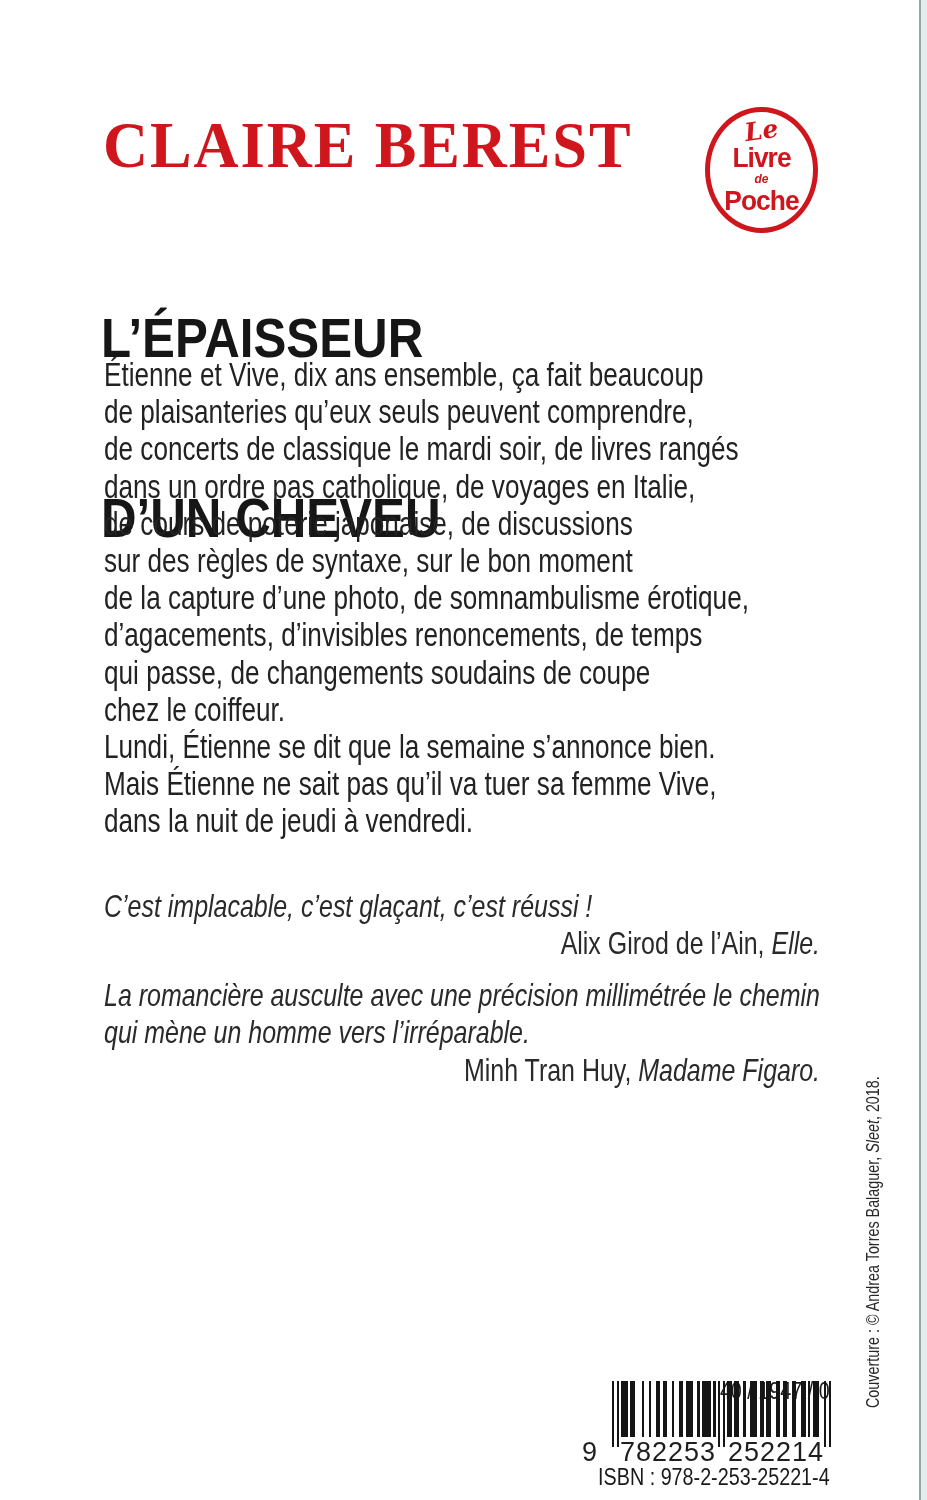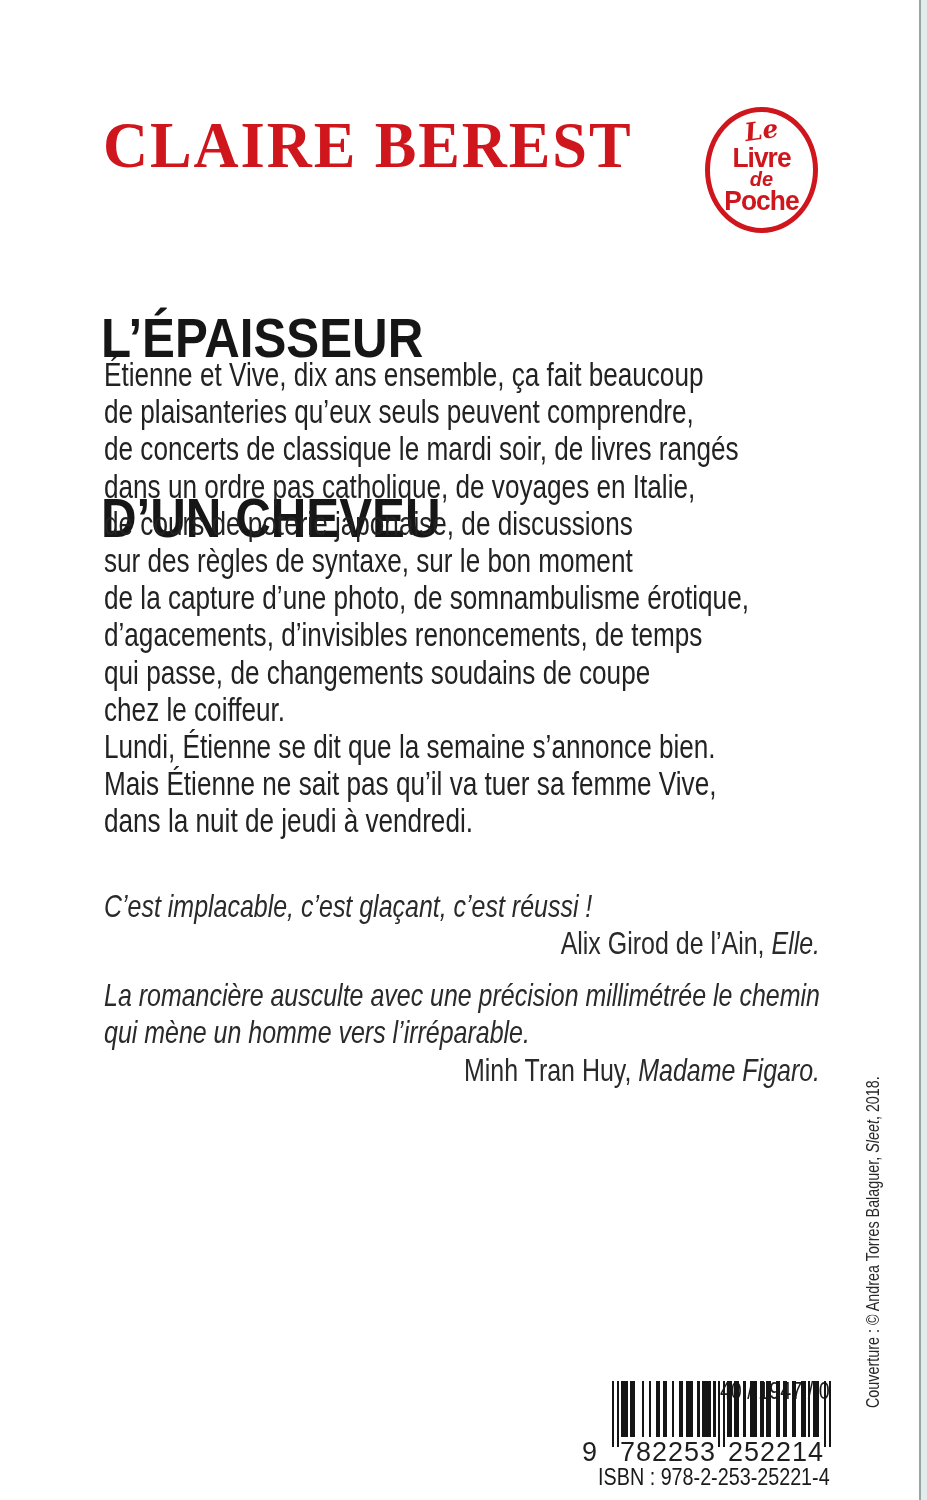--- a/index.html
+++ b/index.html
@@ -29,21 +29,21 @@
   .logo{
     position:absolute;left:705px;top:107px;width:113px;height:126px;
     border:5px solid var(--red);border-radius:50%;box-sizing:border-box;
     color:var(--red);text-align:center;
   }
   .logo .le{
     font-family:"DejaVu Serif", serif;font-style:italic;font-weight:bold;
     font-size:25px;line-height:24px;margin-top:7px;transform:rotate(-8deg);
   }
   .logo .livre{font-size:28px;line-height:29px;letter-spacing:-1px;font-weight:bold;transform:scaleX(0.94);}
-  .logo .de{font-style:italic;font-weight:bold;font-size:20px;line-height:14px;text-align:center;}
+  .logo .de{font-style:italic;font-weight:bold;font-size:12px;line-height:14px;text-align:center;}
   .logo .poche{font-size:28px;line-height:29px;letter-spacing:-1px;font-weight:bold;transform:scaleX(0.94);}
   
   .text-col{
     position:absolute;left:104px;top:356px;width:918px;
     transform:scaleX(0.78);transform-origin:0 0;
   }
   .synopsis{font-size:33.5px;line-height:37.2px;white-space:pre;color:#222;}
   .review{font-size:32px;line-height:37.5px;color:#2a2a2a;}
   .review .quote{font-style:italic;white-space:pre;}
   .review .attr{text-align:right;white-space:pre;}

